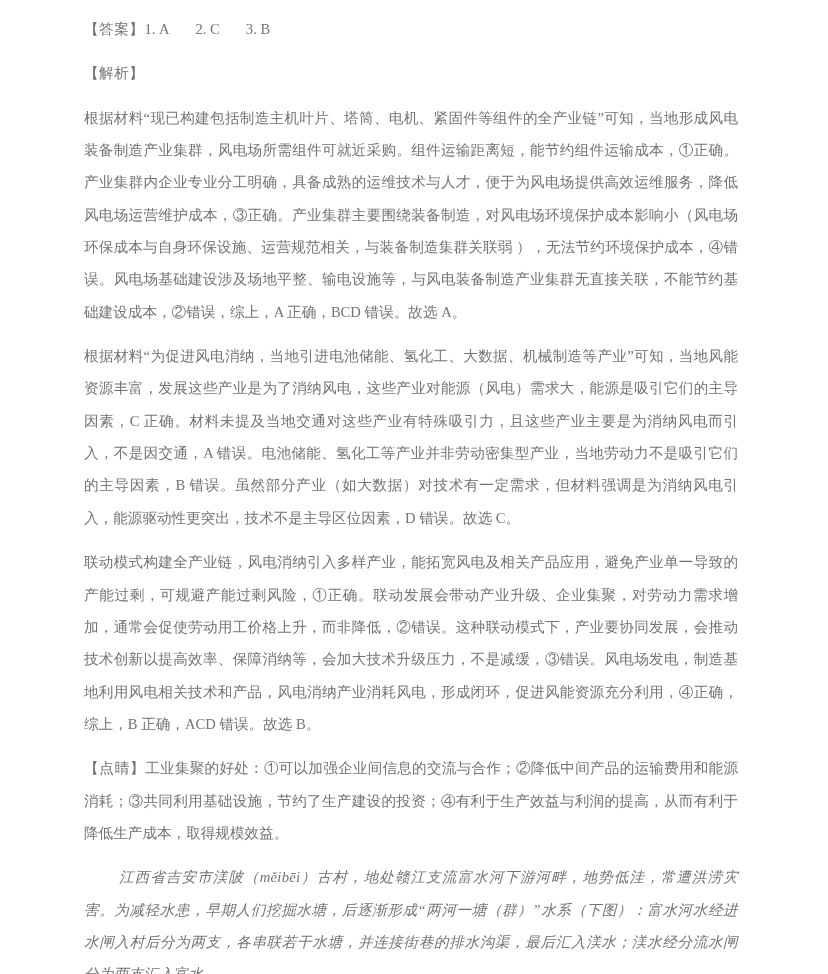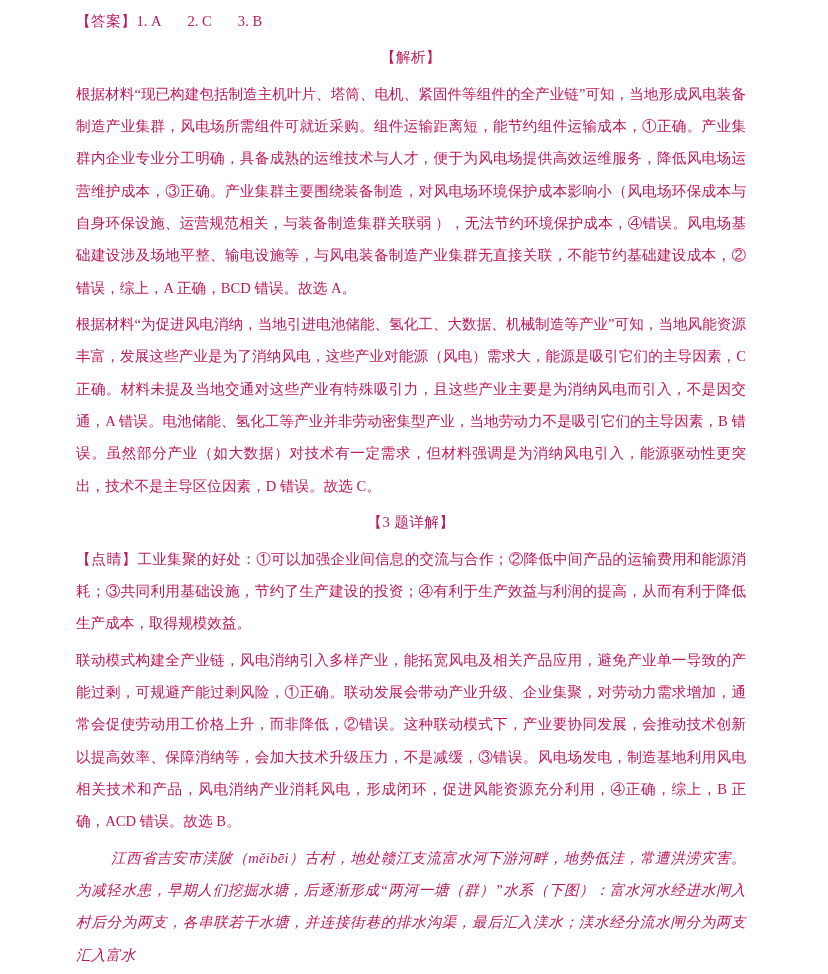--- a/index.html
+++ b/index.html
@@ -12,32 +12,32 @@
     width: 828px;
     height: 974px;
     box-sizing: border-box;
     background: #ffffff;
     color: #1b1b1b;
     padding: 1px 78px 0 72px;
     overflow: hidden;
     font-family: "Liberation Serif", "DejaVu Serif", serif;
   }
   .line, .para {
-    margin: 4px;
+    margin: 12px;
     font-size: 14.6px;
     line-height: 32.35px;
-    color: #be185d;
+    color: #737373;
   }
   .para {
     text-align: justify;
     text-justify: inter-ideograph;
     word-break: break-all;
   }
   .heading {
-    text-align: center;
+    text-align: left;
     letter-spacing: 0.5px;
   }
   .answers .label {
     letter-spacing: 0.5px;
   }
   .answers .ans {
     margin-right: 26px;
   }
   .tips-label {
     letter-spacing: 0.5px;
@@ -56,20 +56,19 @@
   <p class="line answers">
     <span class="label">【答案】</span><span class="ans">1. A</span><span class="ans">2. C</span><span class="ans">3. B</span>
   </p>
 
   <p class="line heading">【解析】</p>
 
   <p class="para">根据材料“现已构建包括制造主机叶片、塔筒、电机、紧固件等组件的全产业链”可知，当地形成风电装备制造产业集群，风电场所需组件可就近采购。组件运输距离短，能节约组件运输成本，①正确。产业集群内企业专业分工明确，具备成熟的运维技术与人才，便于为风电场提供高效运维服务，降低风电场运营维护成本，③正确。产业集群主要围绕装备制造，对风电场环境保护成本影响小（风电场环保成本与自身环保设施、运营规范相关，与装备制造集群关联弱 ），无法节约环境保护成本，④错误。风电场基础建设涉及场地平整、输电设施等，与风电装备制造产业集群无直接关联，不能节约基础建设成本，②错误，综上，A 正确，BCD 错误。故选 A。</p>
 
   <p class="para">根据材料“为促进风电消纳，当地引进电池储能、氢化工、大数据、机械制造等产业”可知，当地风能资源丰富，发展这些产业是为了消纳风电，这些产业对能源（风电）需求大，能源是吸引它们的主导因素，C 正确。材料未提及当地交通对这些产业有特殊吸引力，且这些产业主要是为消纳风电而引入，不是因交通，A 错误。电池储能、氢化工等产业并非劳动密集型产业，当地劳动力不是吸引它们的主导因素，B 错误。虽然部分产业（如大数据）对技术有一定需求，但材料强调是为消纳风电引入，能源驱动性更突出，技术不是主导区位因素，D 错误。故选 C。</p>
 
-  <p class="line heading">【3 题详解】</p>
+  <p class="para">联动模式构建全产业链，风电消纳引入多样产业，能拓宽风电及相关产品应用，避免产业单一导致的产能过剩，可规避产能过剩风险，①正确。联动发展会带动产业升级、企业集聚，对劳动力需求增加，通常会促使劳动用工价格上升，而非降低，②错误。这种联动模式下，产业要协同发展，会推动技术创新以提高效率、保障消纳等，会加大技术升级压力，不是减缓，③错误。风电场发电，制造基地利用风电相关技术和产品，风电消纳产业消耗风电，形成闭环，促进风能资源充分利用，④正确，综上，B 正确，ACD 错误。故选 B。</p>
+
   <p class="para"><span class="tips-label">【点睛】</span><span>工业集聚的好处：①可以加强企业间信息的交流与合作；②降低中间产品的运输费用和能源消耗；③共同利用基础设施，节约了生产建设的投资；④有利于生产效益与利润的提高，从而有利于降低生产成本，取得规模效益。</span></p>
-
-  <p class="para">联动模式构建全产业链，风电消纳引入多样产业，能拓宽风电及相关产品应用，避免产业单一导致的产能过剩，可规避产能过剩风险，①正确。联动发展会带动产业升级、企业集聚，对劳动力需求增加，通常会促使劳动用工价格上升，而非降低，②错误。这种联动模式下，产业要协同发展，会推动技术创新以提高效率、保障消纳等，会加大技术升级压力，不是减缓，③错误。风电场发电，制造基地利用风电相关技术和产品，风电消纳产业消耗风电，形成闭环，促进风能资源充分利用，④正确，综上，B 正确，ACD 错误。故选 B。</p>
 
   <p class="para passage">江西省吉安市渼陂（měibēi）古村，地处赣江支流富水河下游河畔，地势低洼，常遭洪涝灾害。为减轻水患，早期人们挖掘水塘，后逐渐形成“两河一塘（群）”水系（下图）：富水河水经进水闸入村后分为两支，各串联若干水塘，并连接街巷的排水沟渠，最后汇入渼水；渼水经分流水闸分为两支汇入富水</p>
 
 </div>
 
 </body></html>

